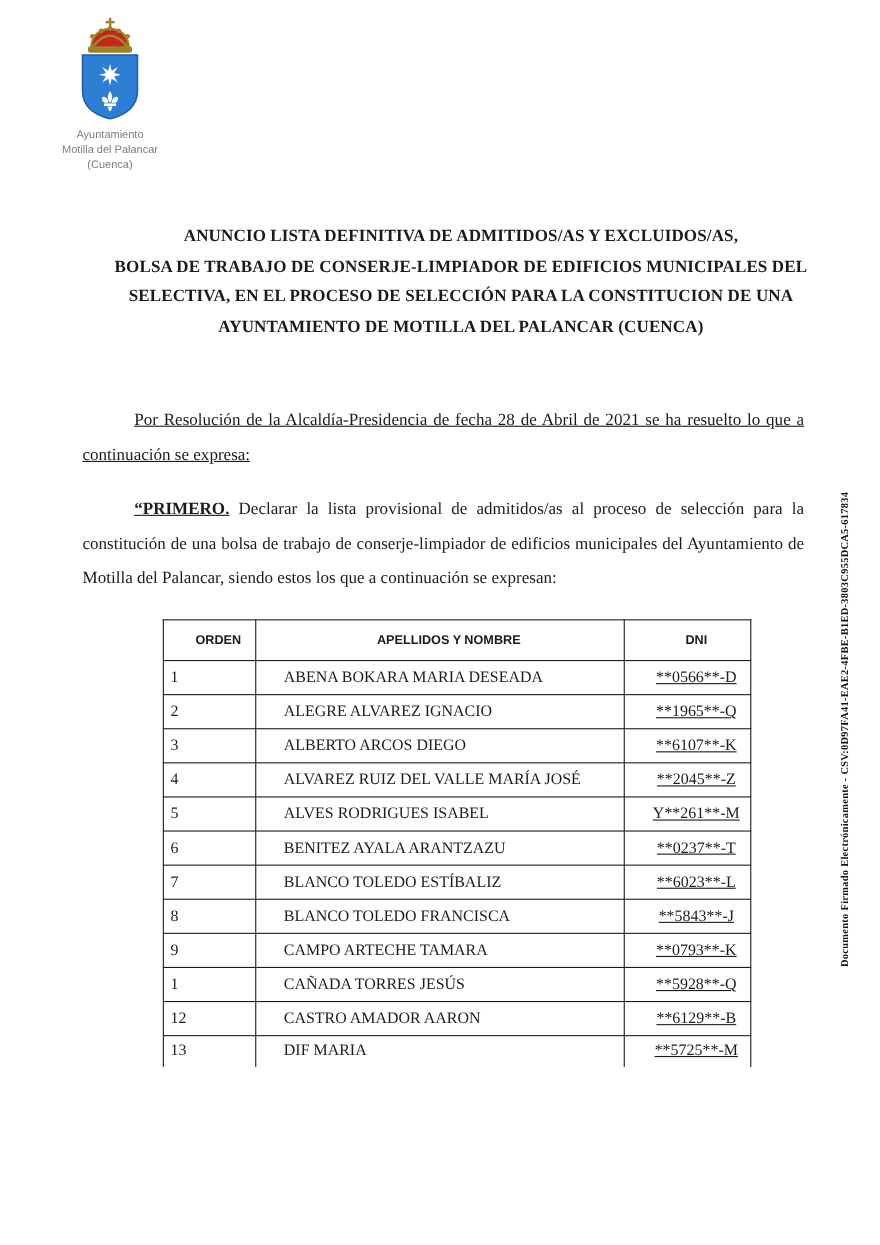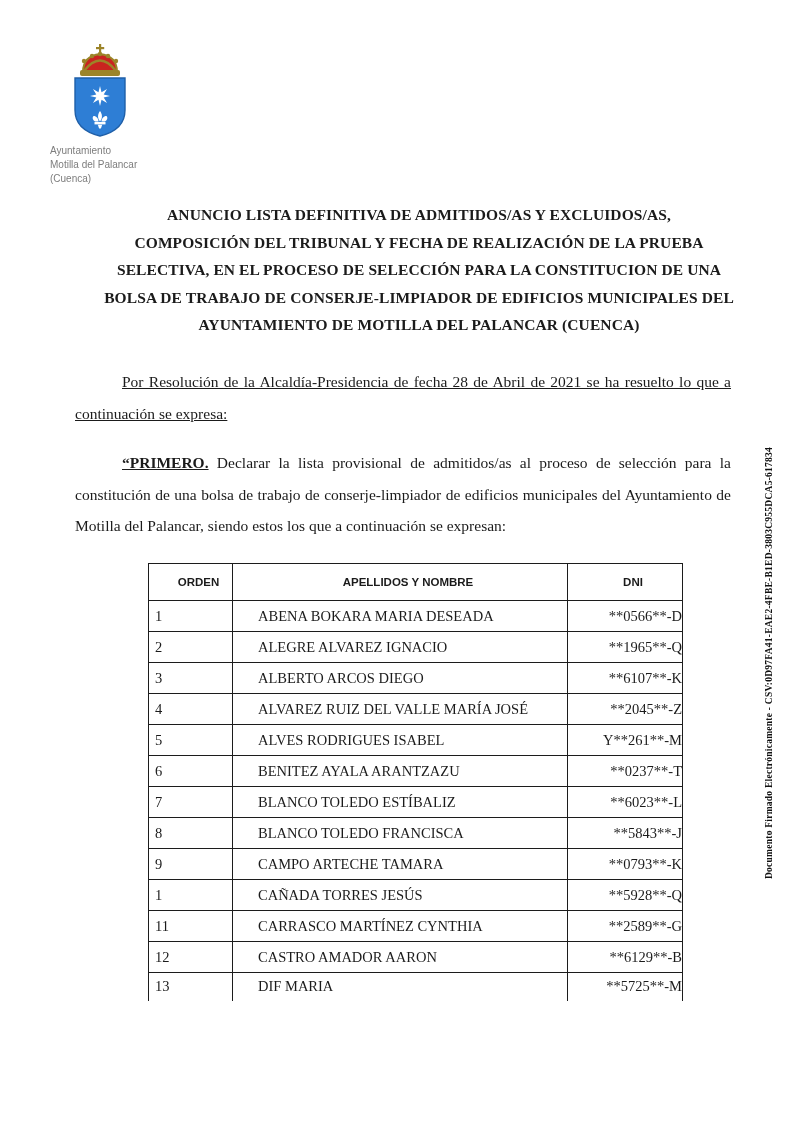--- a/index.html
+++ b/index.html
@@ -7,22 +7,22 @@
   body {
     position:relative;
     background:#ffffff;
     font-family:"Liberation Serif", serif;
     color:#1b1b1b;
     overflow:hidden;
   }
 
   
   .logo-wrap {
-    position:absolute; left:50px; top:44px; width:100px;
-    text-align:left;
+    position:absolute; left:50px; top:16px; width:100px;
+    text-align:center;
   }
   .logo-svg { display:block; margin:0 auto; }
   .logo-caption {
     margin-top:6px;
     font-family:"Liberation Sans", sans-serif;
     font-size:10px; line-height:14px; color:#7d7d7d;
   }
 
   
   .title-block {
@@ -56,21 +56,21 @@
     font-family:"Liberation Sans", sans-serif;
     font-size:11.5px; font-weight:bold;
     text-align:center; vertical-align:middle;
   }
   .roster tbody td {
     height:31px; font-size:14.5px; vertical-align:middle;
   }
   .roster tbody tr:last-child td { border-bottom:none; height:28px; }
   td.col-orden  { padding-left:6px; }
   td.col-nombre { padding-left:25px; }
-  td.col-dni    { text-align:right; }
+  td.col-dni    { text-align:center;text-decoration:underline; }
 
   
   .csv-vertical {
     position:absolute; left:769px; top:663px;
     transform:translate(-50%,-50%) rotate(-90deg);
     transform-origin:center center;
     white-space:nowrap;
     font-size:9.5px; font-weight:bold; letter-spacing:0.25px;
     color:#111;
   }
@@ -112,23 +112,22 @@
   </svg>
   <div class="logo-caption">
     <div>Ayuntamiento</div>
     <div>Motilla del Palancar</div>
     <div>(Cuenca)</div>
   </div>
 </div>
 
 <div class="title-block">
   <div>ANUNCIO LISTA DEFINITIVA DE ADMITIDOS/AS Y EXCLUIDOS/AS,</div>
-  <div>COMPOSICIÓN DEL TRIBUNAL Y FECHA DE REALIZACIÓN DE LA PRUEBA</div>
+  <div>BOLSA DE TRABAJO DE CONSERJE-LIMPIADOR DE EDIFICIOS MUNICIPALES  DEL</div>
   <div>SELECTIVA, EN EL PROCESO DE SELECCIÓN PARA LA CONSTITUCION DE UNA</div>
-  <div>BOLSA DE TRABAJO DE CONSERJE-LIMPIADOR DE EDIFICIOS MUNICIPALES  DEL</div>
   <div>AYUNTAMIENTO DE MOTILLA DEL PALANCAR (CUENCA)</div>
 </div>
 
 <p class="para para-intro">Por Resolución de la Alcaldía-Presidencia de fecha 28 de Abril de 2021 se ha resuelto lo que a continuación se expresa:</p>
 
 <p class="para para-primero"><span class="bold-lead">“PRIMERO.</span><span> Declarar la lista provisional de admitidos/as al proceso de selección para la constitución de una bolsa de trabajo de conserje-limpiador de edificios municipales del Ayuntamiento de Motilla del Palancar, siendo estos los que a continuación se expresan:</span></p>
 
 <table class="roster">
   <colgroup>
     <col style="width:84px">
@@ -187,25 +186,20 @@
         <td class="col-orden">9</td>
         <td class="col-nombre">CAMPO ARTECHE TAMARA</td>
         <td class="col-dni">**0793**-K</td>
       </tr>
       <tr>
         <td class="col-orden">1</td>
         <td class="col-nombre">CAÑADA TORRES JESÚS</td>
         <td class="col-dni">**5928**-Q</td>
       </tr>
       <tr>
-        <td class="col-orden">11</td>
-        <td class="col-nombre">CARRASCO MARTÍNEZ CYNTHIA</td>
-        <td class="col-dni">**2589**-G</td>
-      </tr>
-      <tr>
         <td class="col-orden">12</td>
         <td class="col-nombre">CASTRO AMADOR AARON</td>
         <td class="col-dni">**6129**-B</td>
       </tr>
       <tr>
         <td class="col-orden">13</td>
         <td class="col-nombre">DIF MARIA</td>
         <td class="col-dni">**5725**-M</td>
       </tr>
     </tbody>

